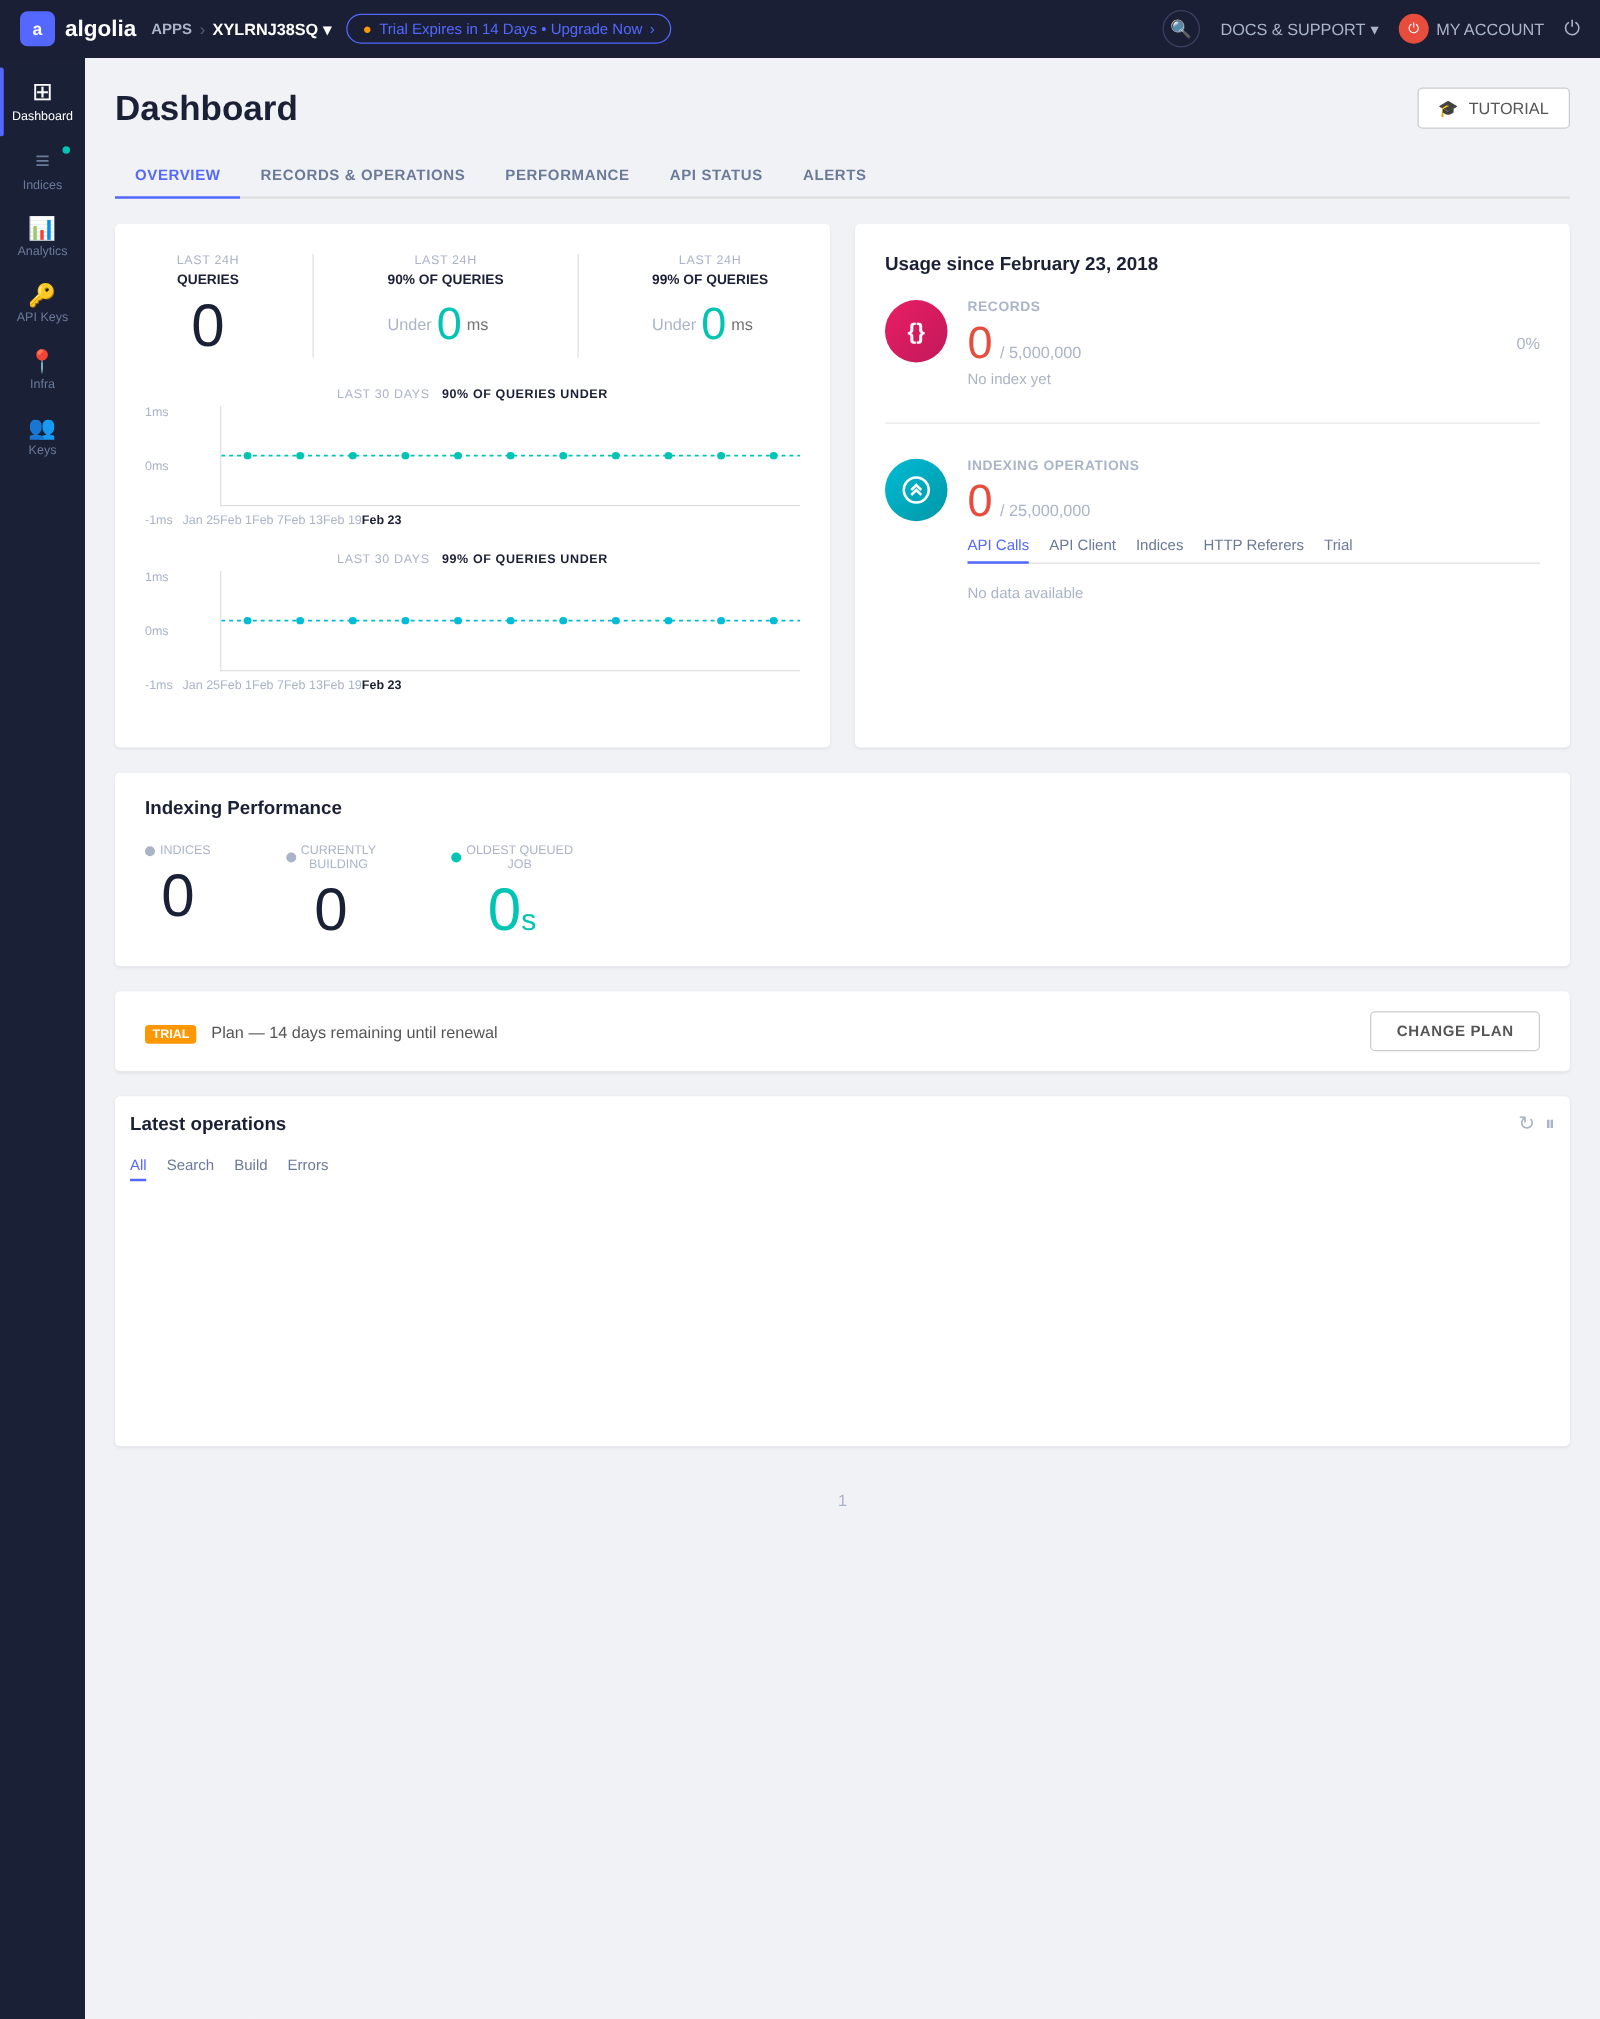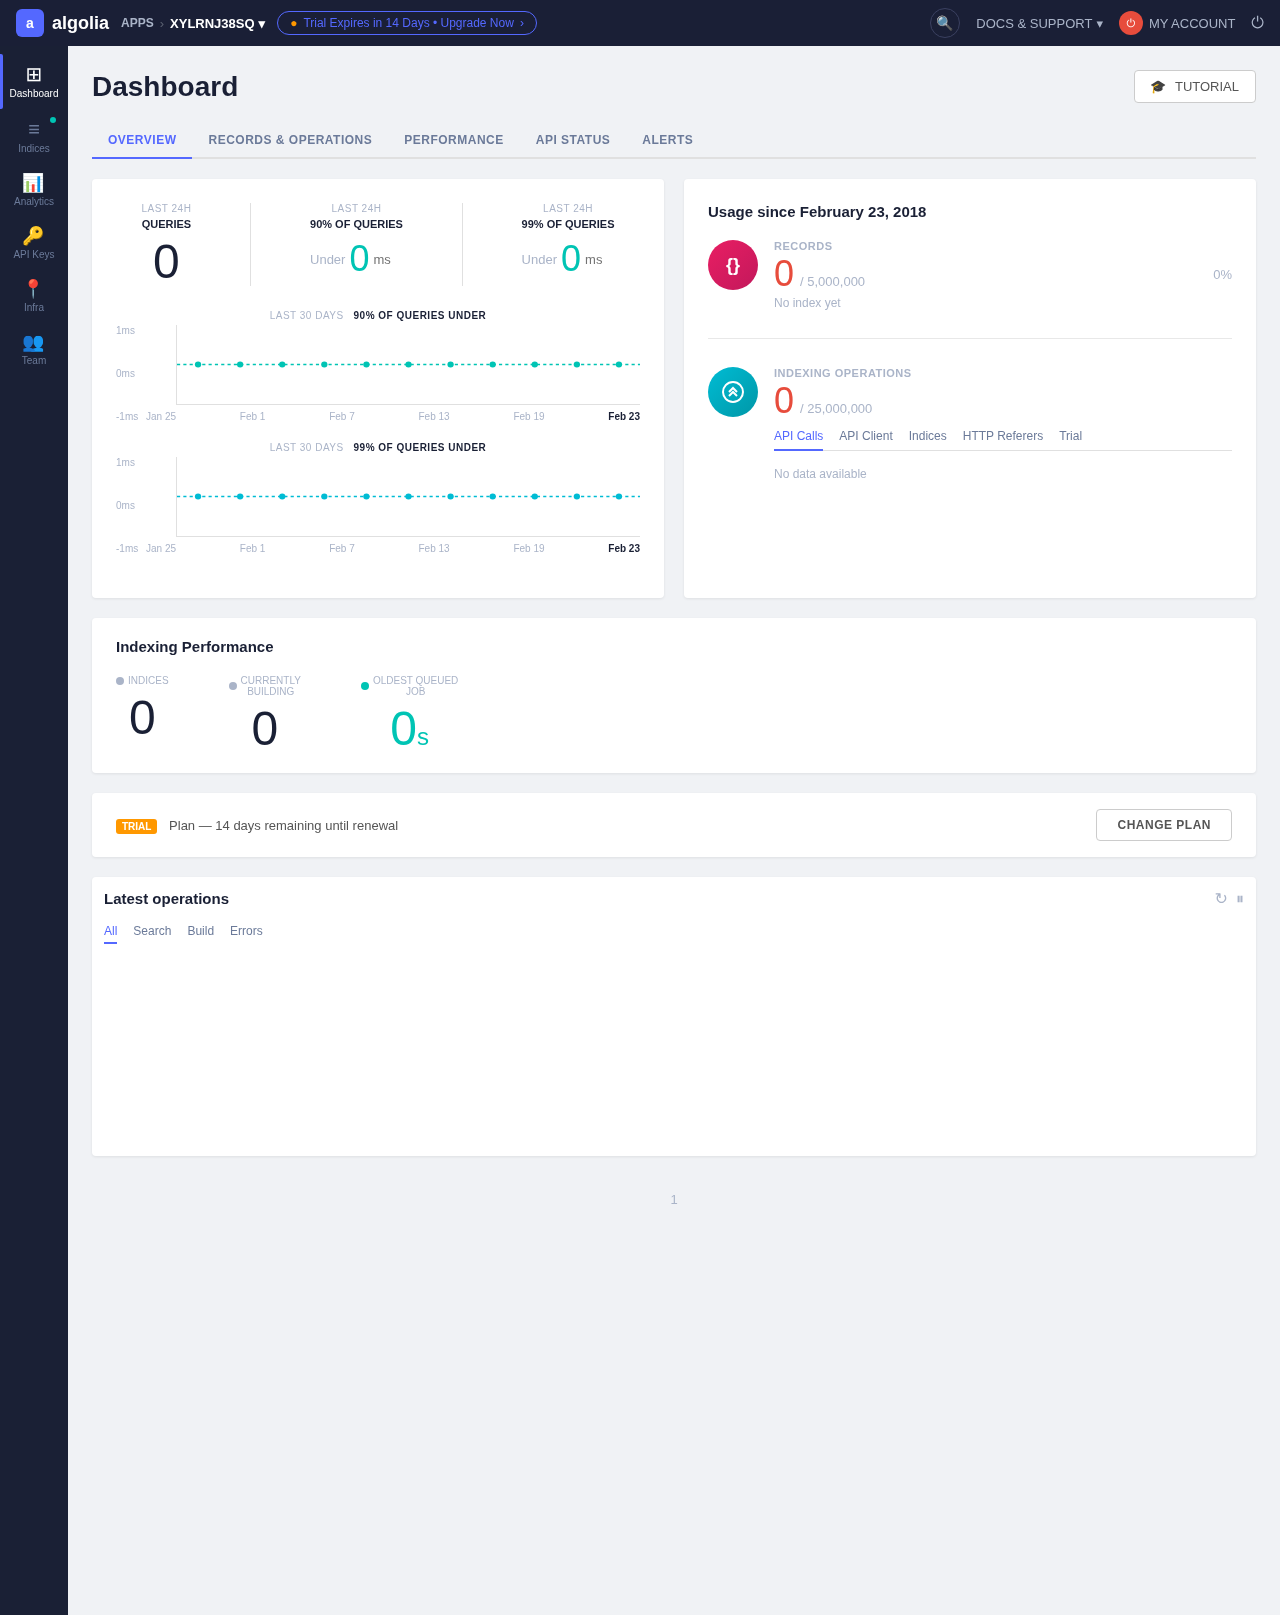--- a/index.html
+++ b/index.html
@@ -269,21 +269,21 @@
     }
     .chart-y-labels {
       position: absolute;
       left: -30px;
       top: 0; bottom: 0;
       display: flex; flex-direction: column; justify-content: space-between;
       font-size: 10px; color: #aab4c8;
     }
     .chart-x-labels {
       display: flex;
-      justify-content: space-between;
+      justify-content: flex-start;
       font-size: 10px;
       color: #aab4c8;
       padding: 2px 0 0 0;
     }
     .chart-x-labels span:last-child { font-weight: 700; color: #1a2035; }
     .chart-line {
       width: 100%; height: 100%;
     }
 
     
@@ -500,21 +500,21 @@
   <div class="sidebar-item">
     <span class="icon" style="font-size:18px;">🔑</span>
     <span class="label">API Keys</span>
   </div>
   <div class="sidebar-item">
     <span class="icon" style="font-size:18px;">📍</span>
     <span class="label">Infra</span>
   </div>
   <div class="sidebar-item">
     <span class="icon" style="font-size:18px;">👥</span>
-    <span class="label">Team</span>
+    <span class="label">Keys</span>
   </div>
 </aside>
 
 <main class="main-content">
 
   <div class="page-header">
     <h1 class="page-title">Dashboard</h1>
     <button class="tutorial-btn">
       <span>🎓</span>
       <span>TUTORIAL</span>

